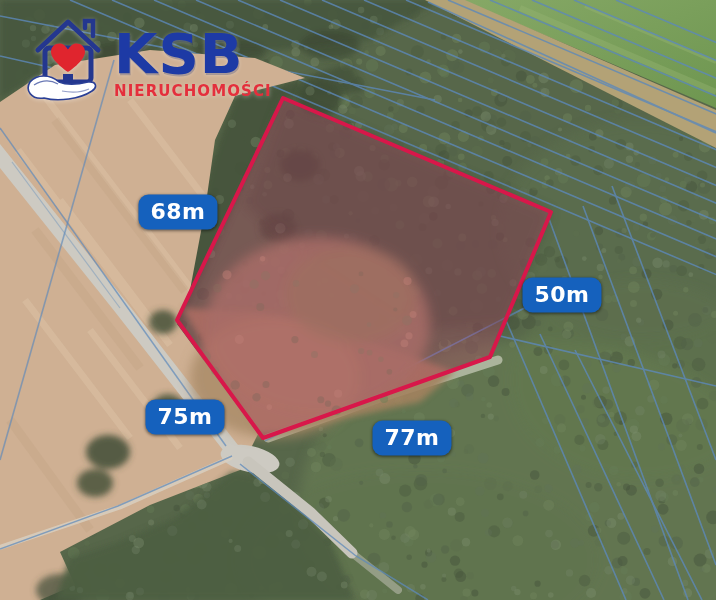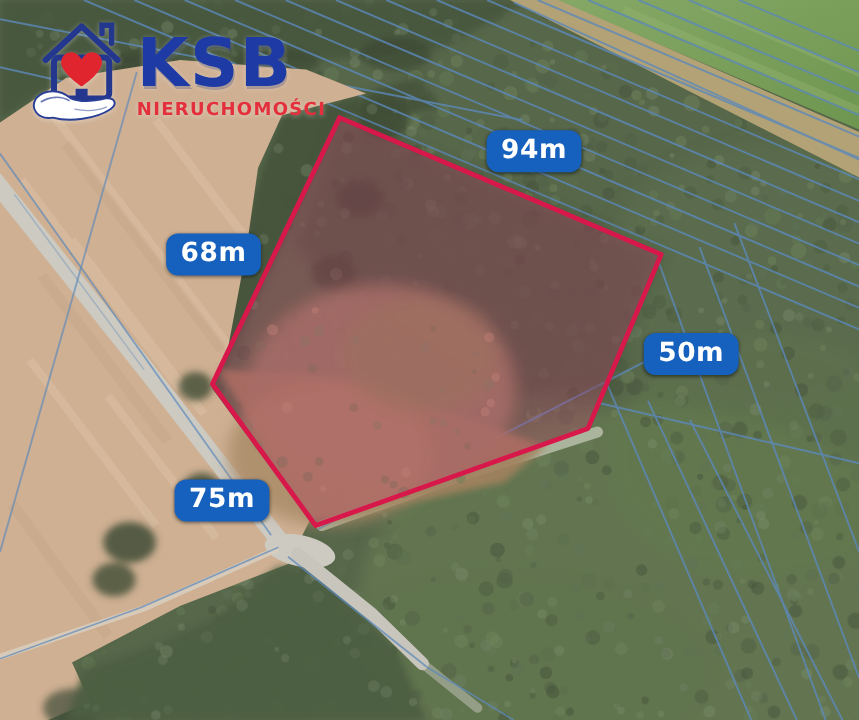--- a/index.html
+++ b/index.html
@@ -1394,24 +1394,24 @@
           <circle cx="266.0" cy="384.6" r="3.5" fill="#6d7d55" opacity="0.5"></circle>
           <circle cx="235.2" cy="385.0" r="4.7" fill="#6d7d55" opacity="0.5"></circle>
           <circle cx="396.2" cy="295.1" r="3.1" fill="#7b8a5f" opacity="0.5"></circle>
           <circle cx="404.4" cy="343.3" r="3.9" fill="#b99a78" opacity="0.5"></circle>
         </g>
       <polygon id="parcel-tint" points="283,98 551,212 490,357 263,438 177,320" fill="#c23d6e" opacity=".30"></polygon>
       <polygon id="parcel-outline" points="283,98 551,212 490,357 263,438 177,320" fill="none" stroke="#d8174a" stroke-width="4" stroke-linejoin="round"></polygon>
     </g>
   </svg>
 
-  <div class="mlabel" style="left: 445px; top: 126px;">94m</div>
   <div class="mlabel" style="left: 178px; top: 212px;">68m</div>
-  <div class="mlabel" style="left: 576px; top: 295px;">50m</div>
+  <div class="mlabel" style="left: 562px; top: 295px;">50m</div>
   <div class="mlabel" style="left: 185px; top: 417px;">75m</div>
+  <div class="mlabel" style="left: 412px; top: 438px;">77m</div>
 
   <div id="logo">
     <svg width="88" height="96" viewBox="0 0 88 96">
 
       <path d="M14,42 L44,14 L74,42" fill="none" stroke="#24378f" stroke-width="5" stroke-linecap="round" stroke-linejoin="round"></path>
       <path d="M61,20 L61,13 L69,13 L69,28" fill="none" stroke="#24378f" stroke-width="4.5" stroke-linecap="round"></path>
 
       <rect x="21" y="40" width="46" height="34" rx="4" fill="none" stroke="#24378f" stroke-width="5"></rect>
 
       <rect x="39" y="66" width="10" height="8" fill="#24378f"></rect>

